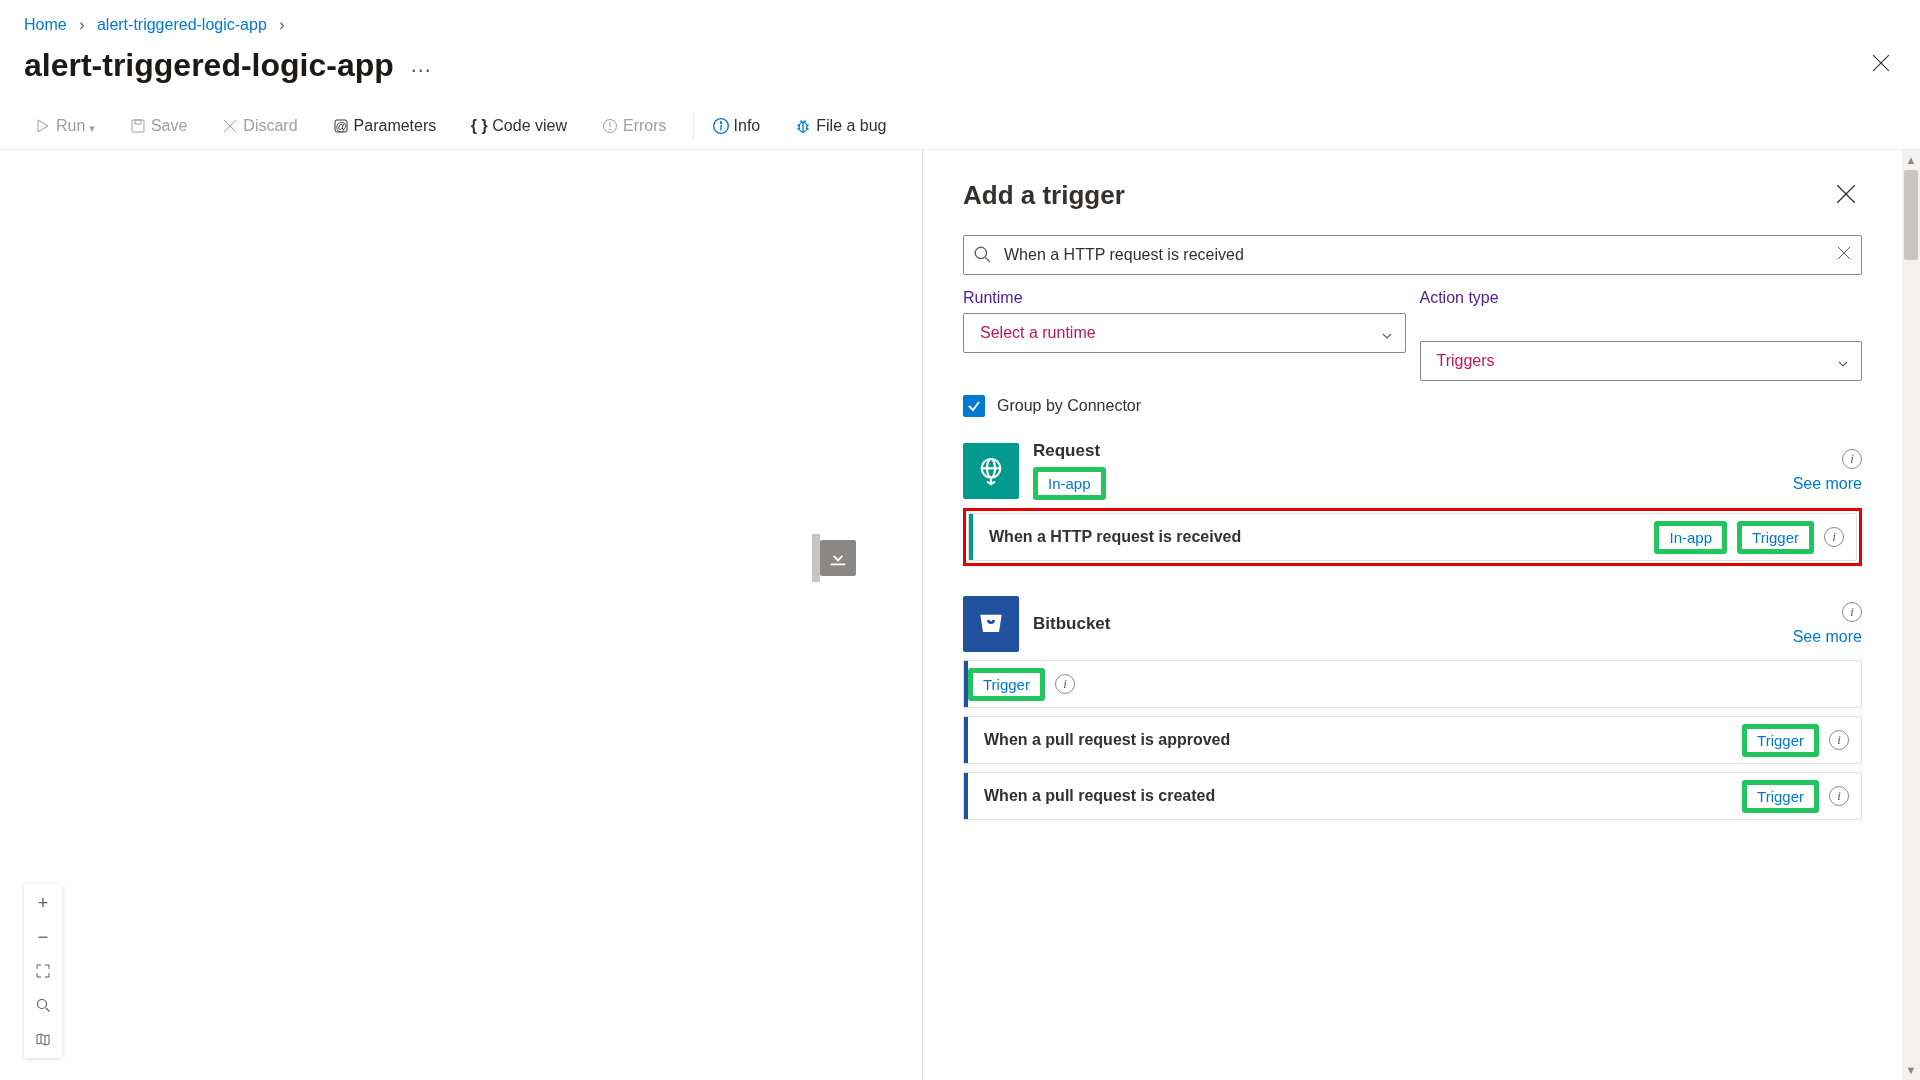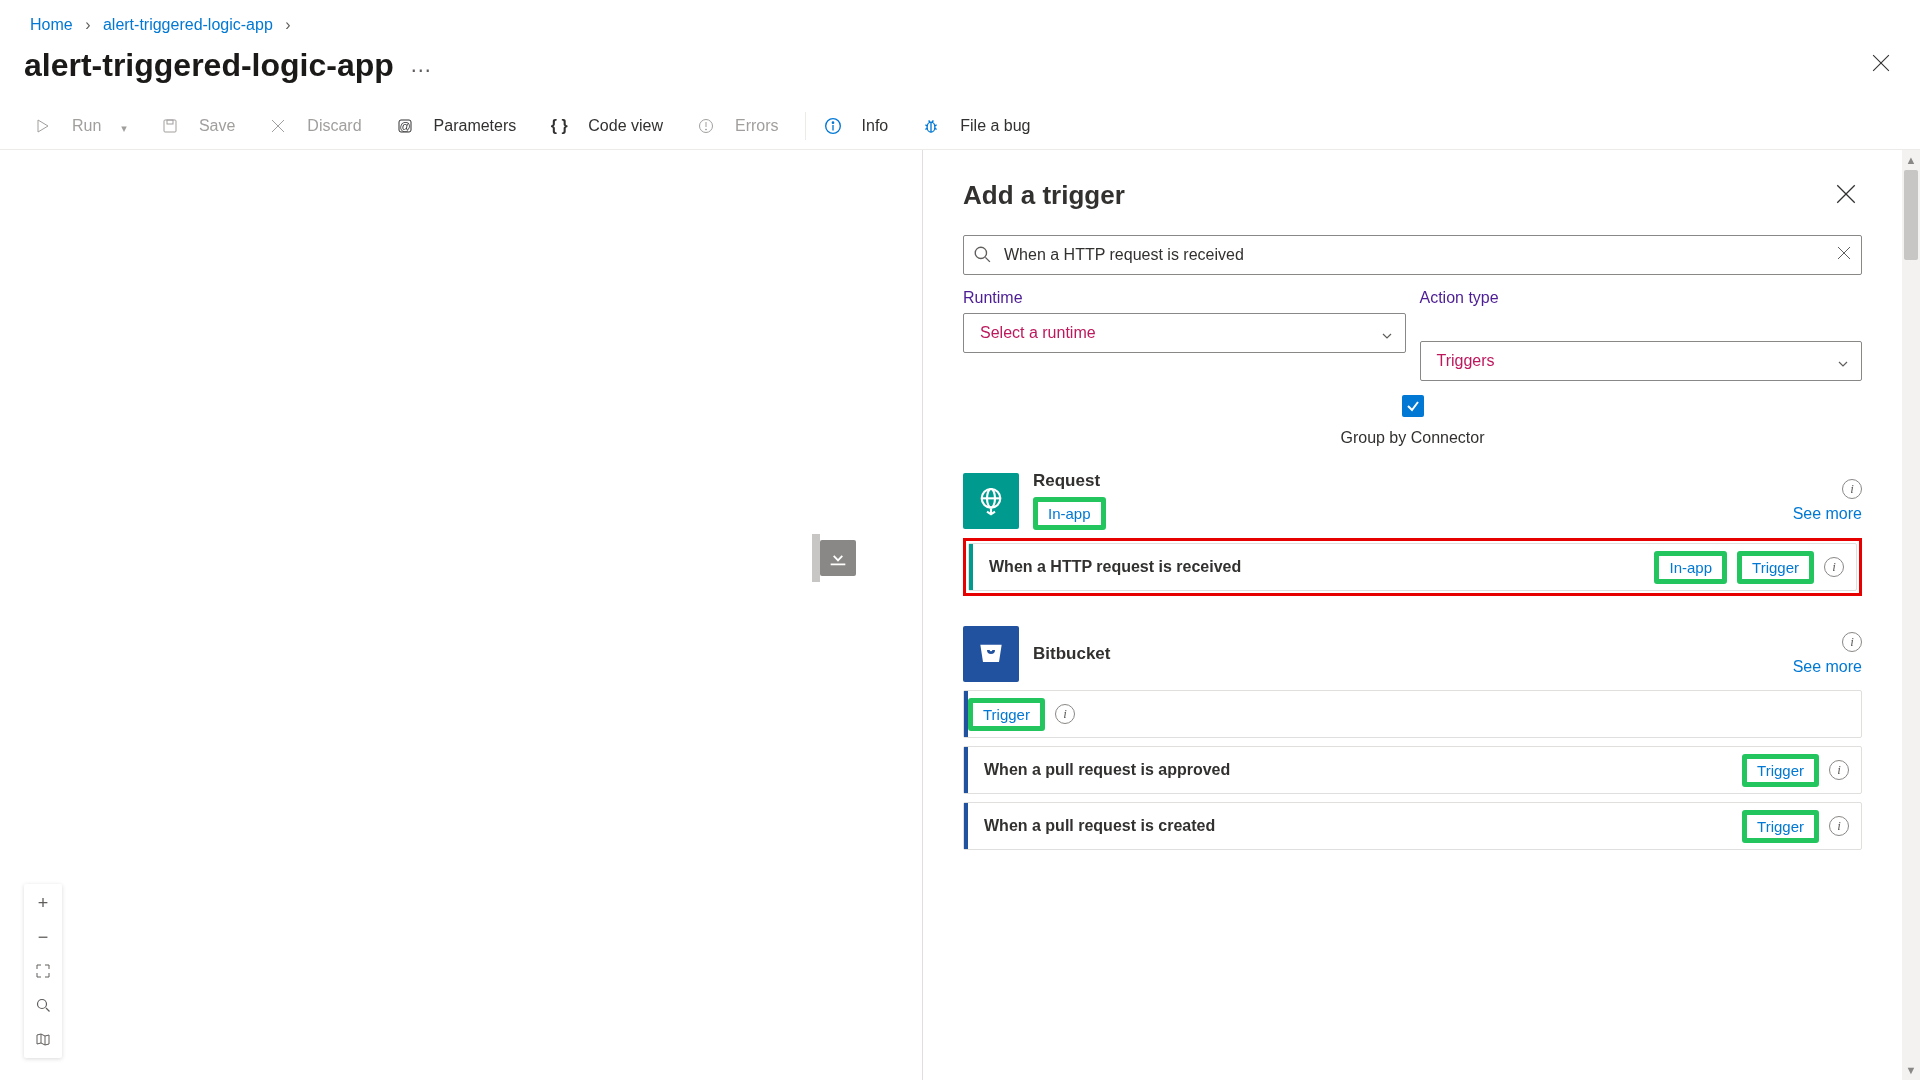--- a/index.html
+++ b/index.html
@@ -1,32 +1,32 @@
 <!DOCTYPE html>
 <html><head>
 <meta charset="utf-8">
 <style>
   * { box-sizing: border-box; margin: 0; padding: 0; }
   html, body { height: 100%; width: 100%; font-family: "Segoe UI", -apple-system, sans-serif; font-size: 14px; color: #323130; background: #fff; overflow: hidden; }
   body { display: flex; flex-direction: column; }
 
   
-  .breadcrumb-row { padding: 16px 24px 4px 24px; font-size: 16px; margin-left: 6px; }
+  .breadcrumb-row { padding: 16px 24px 4px 24px; font-size: 16px; }
   .breadcrumb-row a { color: #0078d4; text-decoration: none; }
   .breadcrumb-sep { color: #605e5c; margin: 0 8px; }
 
   
   .title-row { display: flex; align-items: center; padding: 8px 24px 18px 24px; }
   .page-title { font-size: 32px; font-weight: 600; color: #1b1a19; margin-right: 16px; }
   .title-more { font-size: 22px; color: #605e5c; cursor: pointer; letter-spacing: 2px; }
   .title-close { margin-left: auto; font-size: 22px; color: #323130; cursor: pointer; padding: 6px; }
 
   
   .toolbar { display: flex; align-items: center; padding: 0 24px; height: 48px; border-bottom: 1px solid #edebe9; }
-  .tool-btn { display: inline-flex; align-items: flex-end; gap: 20px; padding: 6px 10px; cursor: pointer; font-size: 16px; color: #323130; margin-right: 14px; }
+  .tool-btn { display: inline-flex; align-items: flex-end; gap: 4px; padding: 6px 10px; cursor: pointer; font-size: 16px; color: #323130; margin-right: 14px; }
   .tool-btn.disabled { color: #a19f9d; cursor: default; }
   .tool-sep { width: 1px; height: 28px; background: #edebe9; margin: 0 8px 0 2px; }
   .tool-icon { display:inline-flex; width: 18px; height:18px; align-items:center; justify-content:center; }
 
   
   .main { flex:1; display:flex; position:relative; overflow:hidden; }
   .canvas { flex:1; position:relative; background:#fff; }
   .canvas-ghost { position:absolute; left:820px; top:390px; width:36px; height:36px; background:#8a8886; border-radius:2px; display:flex; align-items:center; justify-content:center; }
   .canvas-ghost-bar { position:absolute; left:812px; top:384px; width:8px; height:48px; background:#c8c6c4; }
   .canvas-ghost svg { width:22px; height:22px; fill:#fff; }
@@ -47,21 +47,21 @@
 
   .filter-row { display:flex; gap:14px; margin-bottom:14px; }
   .filter-col { display:flex; flex-direction:column; gap:6px; }
   .filter-col.rt { flex:1; }
   .filter-col.at { flex:1;gap:34px; }
   .filter-label { font-size:16px; color:#4c1d95; }
   .dropdown { position:relative; height:40px; border:1px solid #8a8886; border-radius:2px; display:flex; align-items:center; padding:0 36px 0 16px; font-size:16px; cursor:pointer; }
   .dropdown.placeholder { color:#be185d; }
   .dropdown .chev { position:absolute; right:12px; top:14px; }
 
-  .group-row { display:flex; align-items:center; gap:12px; margin-bottom:24px; font-size:16px;flex-direction:column; }
+  .group-row { display:flex; align-items:center; gap:12px; margin-bottom:24px; font-size:16px; }
   .checkbox { width:22px; height:22px; background:#0078d4; border-radius:2px; display:flex; align-items:center; justify-content:center; cursor:pointer; }
   .checkbox svg { width:16px; height:16px; }
 
   
   .connector-header { display:flex; align-items:center; margin-bottom:8px; }
   .connector-icon { width:56px; height:56px; border-radius:2px; display:flex; align-items:center; justify-content:center; margin-right:14px; }
   .connector-icon.request { background:#009b8e; }
   .connector-icon.bitbucket { background:#2152a0; }
   .connector-icon svg { width:32px; height:32px; }
   .connector-name { font-size:17px; font-weight:600; }

